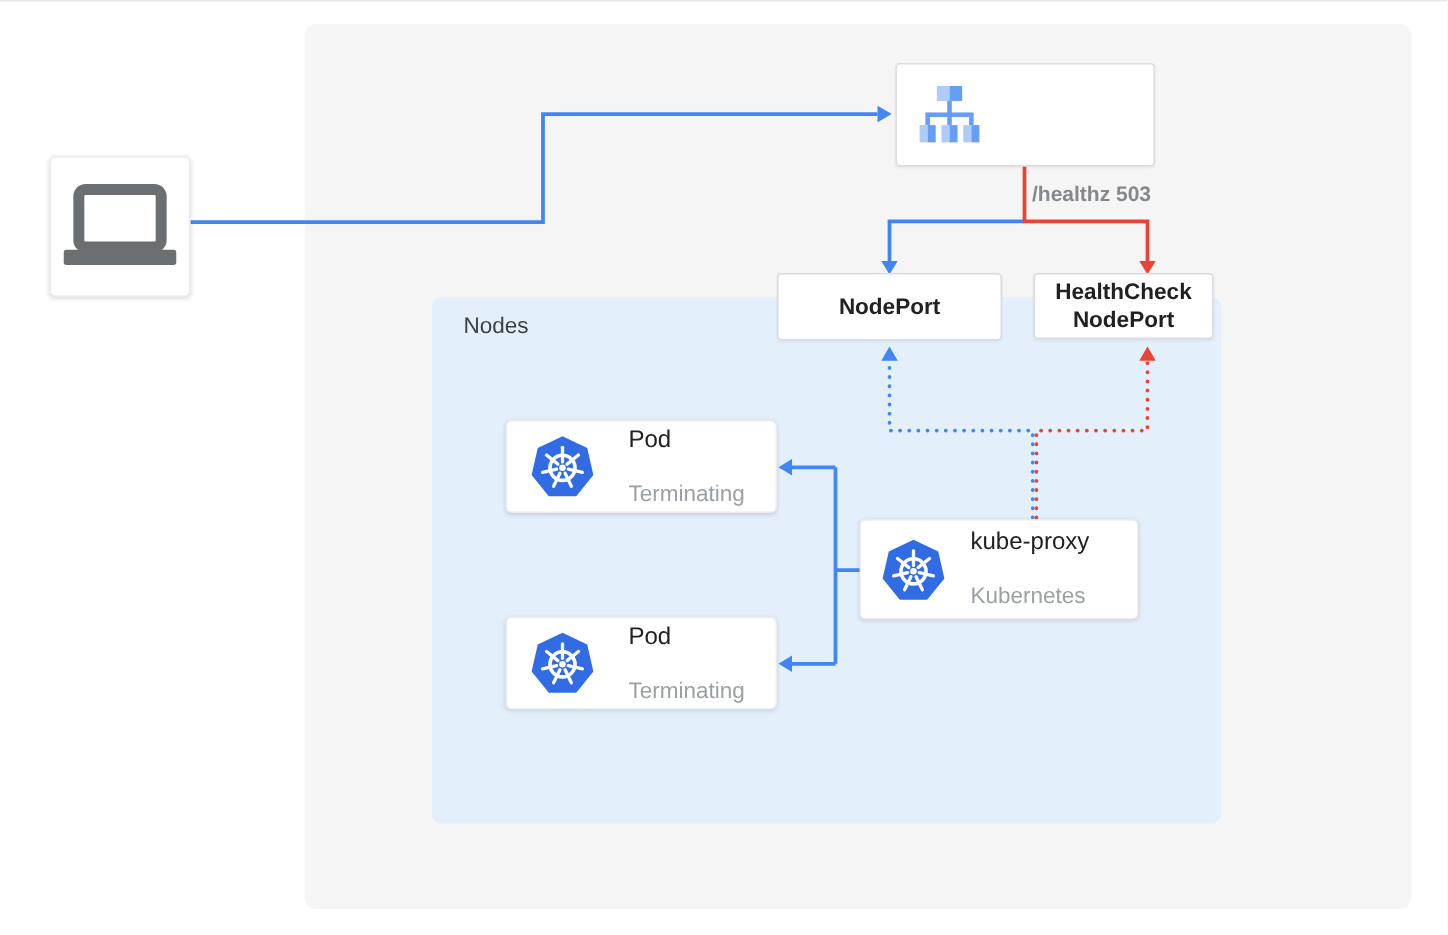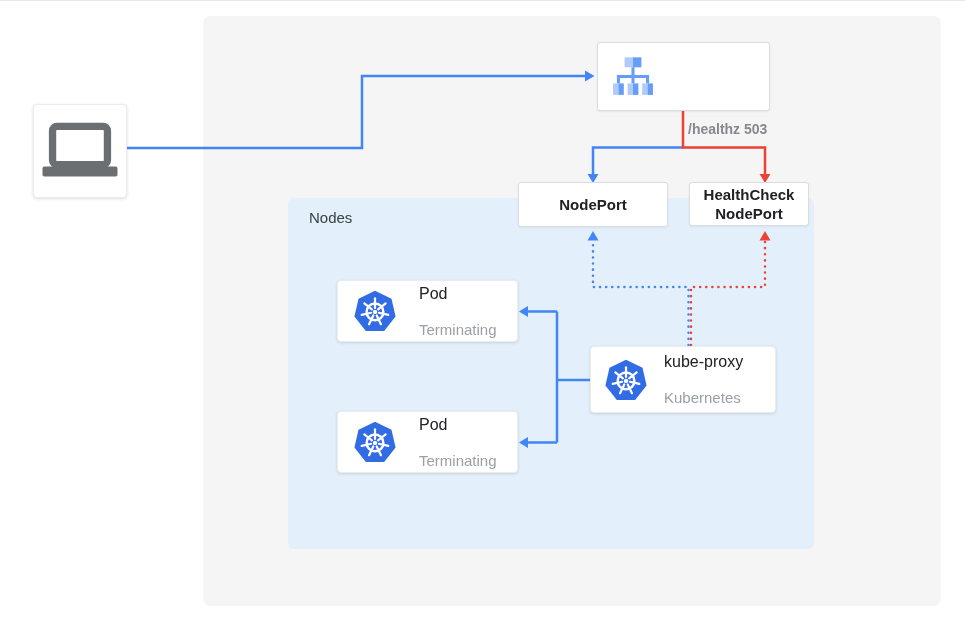--- a/index.html
+++ b/index.html
@@ -35,21 +35,21 @@
   .clb-box{left:597px;top:41px;width:173px;height:69px;display:flex;
            align-items:center;padding-left:12px;gap:14px;}
   .clb-text{font-size:15px;line-height:21px;color:var(--c-gray-text,#707479);}
   .port-box{display:flex;flex-direction:column;align-items:center;justify-content:center;
             font-weight:bold;font-size:15px;line-height:19px;color:var(--c-dark-text,#202124);}
   .nodeport-box{left:518px;top:181px;width:150px;height:45px;}
   .healthcheck-box{left:689px;top:181px;width:120px;height:44px;}
   .entity-box{display:flex;align-items:center;padding-left:15px;gap:22px;}
   .pod1-box{left:337px;top:279px;width:181px;height:62px;}
   .pod2-box{left:337px;top:410px;width:181px;height:62px;}
-  .kubeproxy-box{left:590px;top:345px;width:186px;height:67px;padding-left:13px;gap:16px;}
+  .kubeproxy-box{left:573px;top:345px;width:186px;height:67px;padding-left:13px;gap:16px;}
   .entity-title{font-size:16px;line-height:21px;color:var(--c-dark-text,#202124);}
   .entity-sub{font-size:15px;line-height:20px;color:var(--c-muted-text,#9aa0a6);margin-top:16px;}
   .annotation{position:absolute;left:688px;top:120px;font-size:14px;font-weight:bold;
               color:var(--c-annotation-text,#85898e);z-index:4;}
   .icon-svg{display:block;flex:none;}
 </style>
 </head>
 <body>
 
 <svg width="0" height="0" style="position:absolute" aria-hidden="true">

